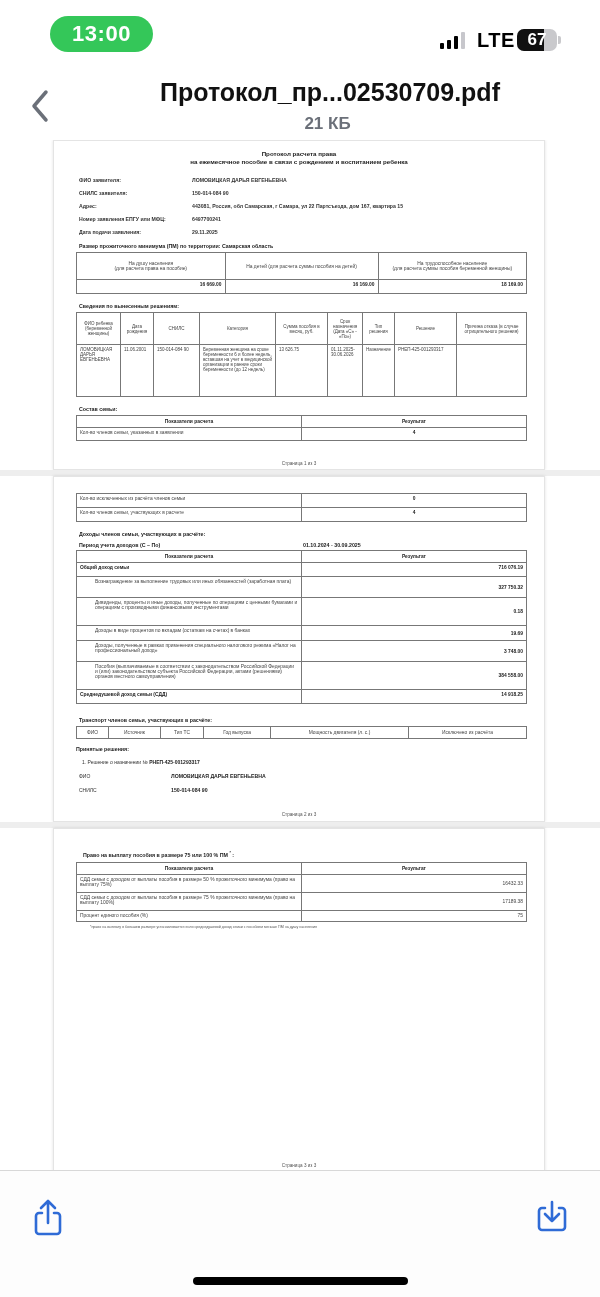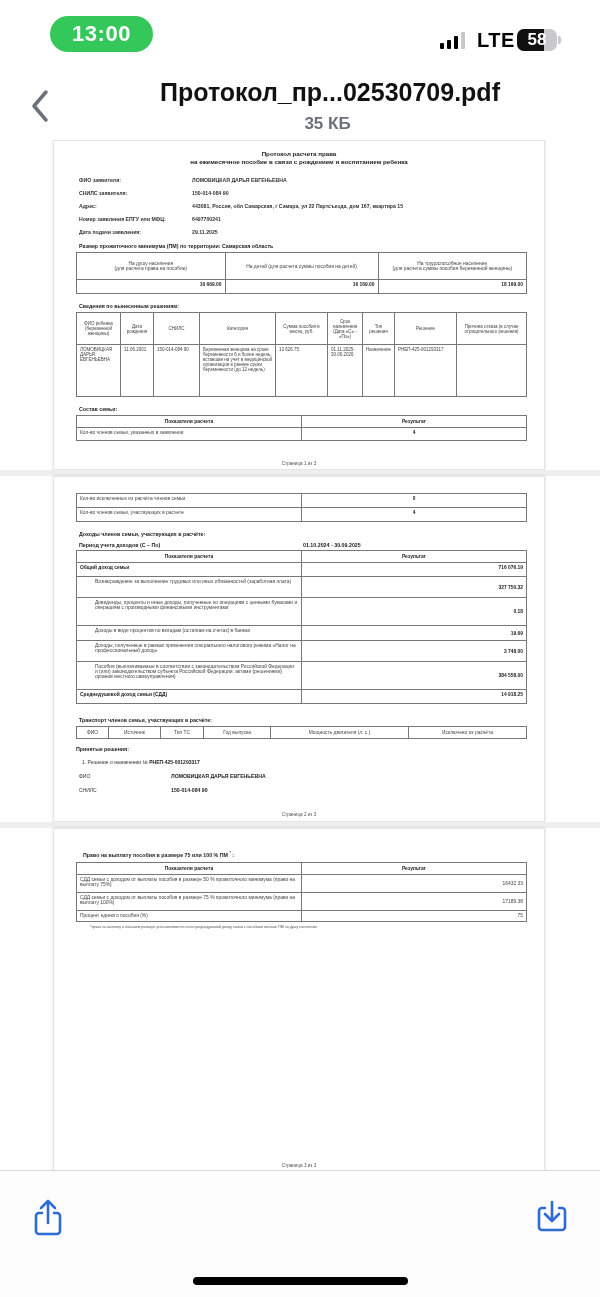--- a/index.html
+++ b/index.html
@@ -56,33 +56,33 @@
   <div class="time-pill">13:00</div>
   <div class="signal">
     <span style="height:6px"></span>
       <span style="height:9px"></span>
       <span style="height:13px"></span>
       <span class="dim" style="height:17px"></span>
   </div>
   <div class="lte">LTE</div>
   <div class="battery">
     <div class="fill"></div>
-    <div class="pct">58</div>
+    <div class="pct">67</div>
   </div>
   <div class="battery-tip"></div>
 </div>
 
 <div class="header">
   <div class="back-btn">
     <svg width="30" height="40" viewBox="0 0 30 40">
       <path d="M20 6 L8 20 L20 34" fill="none" stroke="#6b7079" stroke-width="3.5" stroke-linecap="round" stroke-linejoin="round"></path>
     </svg>
   </div>
   <div class="doc-title">Протокол_пр...02530709.pdf</div>
-  <div class="doc-size">35 КБ</div>
+  <div class="doc-size">21 КБ</div>
 </div>
 
 <div class="viewer">
 
   <div class="page" style="top:0px;height:330px;">
     <div class="p-title" style="position:absolute;left:0;right:0;top:9px;">
       <div>Протокол расчета права</div>
       <div>на ежемесячное пособие в связи с рождением и воспитанием ребенка</div>
     </div>
 

